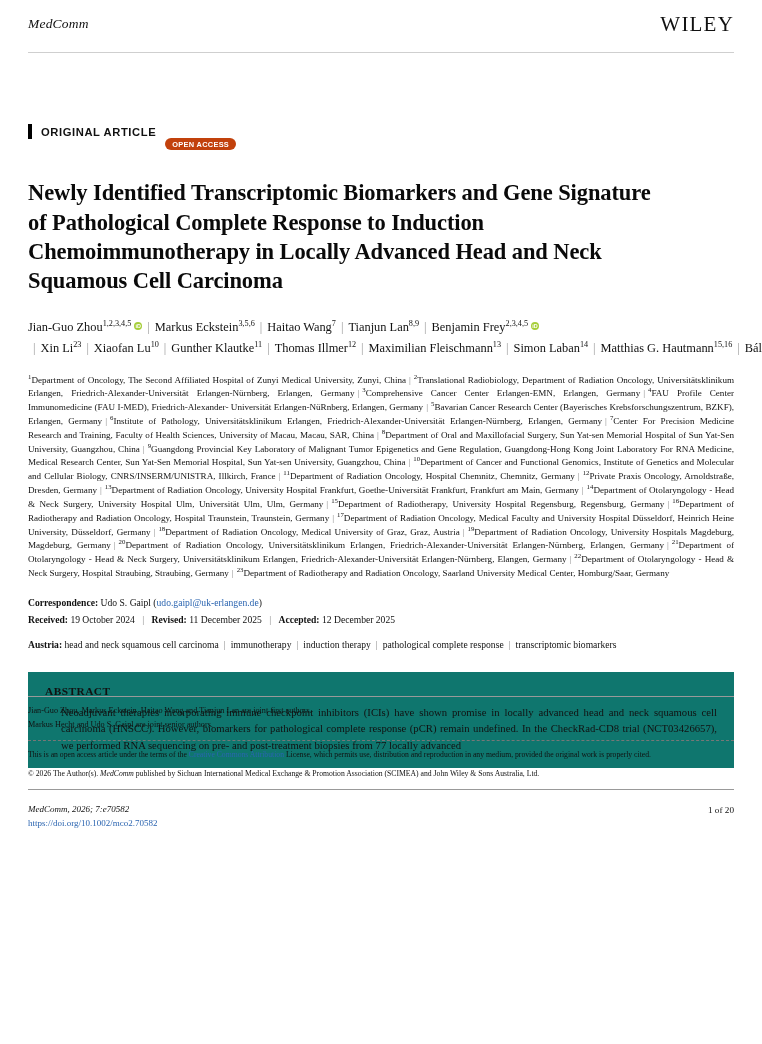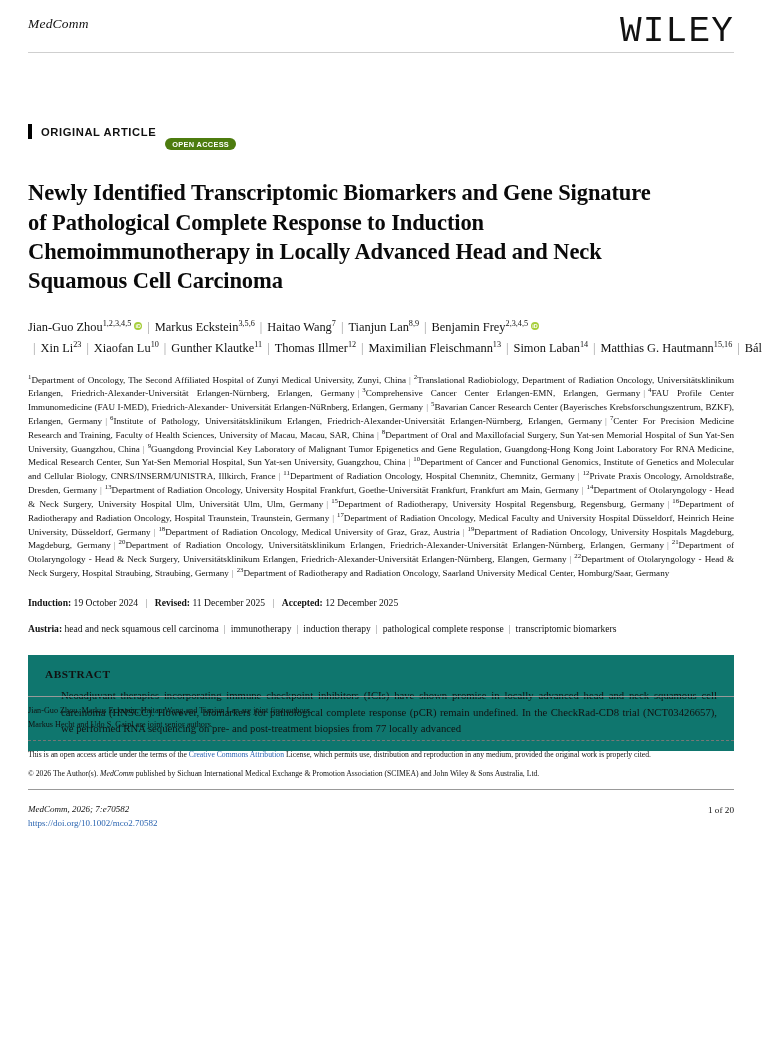--- a/index.html
+++ b/index.html
@@ -35,22 +35,22 @@
   }
   .journal-name {
     font-family: "Liberation Serif", serif;
     font-style: italic;
     font-size: 13.5px;
     letter-spacing: 0.2px;
     color: #111;
     padding-top: 2px;
   }
   .wiley-logo {
-    font-family: Liberation Mono, monospace;
-    font-size: 36px;
+    font-family: Liberation Serif, serif;
+    font-size: 21px;
     letter-spacing: 1.2px;
     color: #111;
     line-height: 1;
     text-align: center;
   }
   .header-rule {
     border: none;
     border-top: 1px solid #cfcfcf;
     margin: 6px 28px 0 28px;
   }
@@ -75,21 +75,21 @@
     letter-spacing: 0.6px;
     color: #111;
     text-align: center;
   }
   .open-access {
     font-family: "Liberation Sans", sans-serif;
     font-size: 7.4px;
     font-weight: bold;
     letter-spacing: 0.3px;
     color: #ffffff;
-    background: #4d7c0f;
+    background: #c2410c;
     border-radius: 7px;
     padding: 2.5px 7px 2.5px 7px;
     line-height: 1;
     margin-top: 25px;
   }
 
   
   .title {
     font-family: "Liberation Serif", serif;
     font-weight: bold;
@@ -270,21 +270,26 @@
   </div>
 
   <h1 class="title">Newly Identified Transcriptomic Biomarkers and Gene Signature of Pathological Complete Response to Induction Chemoimmunotherapy in Locally Advanced Head and Neck Squamous Cell Carcinoma</h1>
 
   <div class="authors" id="author-list"><span class="author"><span class="nm">Jian-Guo Zhou</span><span class="sup">1,2,3,4,5</span><span class="orcid"></span></span><span class="sep">|</span><span class="author"><span class="nm">Markus Eckstein</span><span class="sup">3,5,6</span></span><span class="sep">|</span><span class="author"><span class="nm">Haitao Wang</span><span class="sup">7</span></span><span class="sep">|</span><span class="author"><span class="nm">Tianjun Lan</span><span class="sup">8,9</span></span><span class="sep">|</span><span class="author"><span class="nm">Benjamin Frey</span><span class="sup">2,3,4,5</span><span class="orcid"></span></span><span class="sep">|</span><span class="author"><span class="nm">Xin Li</span><span class="sup">23</span></span><span class="sep">|</span><span class="author"><span class="nm">Xiaofan Lu</span><span class="sup">10</span></span><span class="sep">|</span><span class="author"><span class="nm">Gunther Klautke</span><span class="sup">11</span></span><span class="sep">|</span><span class="author"><span class="nm">Thomas Illmer</span><span class="sup">12</span></span><span class="sep">|</span><span class="author"><span class="nm">Maximilian Fleischmann</span><span class="sup">13</span></span><span class="sep">|</span><span class="author"><span class="nm">Simon Laban</span><span class="sup">14</span></span><span class="sep">|</span><span class="author"><span class="nm">Matthias G. Hautmann</span><span class="sup">15,16</span></span><span class="sep">|</span><span class="author"><span class="nm">Bálint Tamaskovics</span></span></div>
 
   <div class="affiliations" id="affiliation-list"><span class="sup">1</span><span>Department of Oncology, The Second Affiliated Hospital of Zunyi Medical University, Zunyi, China</span><span class="aff-sep">|</span><span class="sup">2</span><span>Translational Radiobiology, Department of Radiation Oncology, Universitätsklinikum Erlangen, Friedrich-Alexander-Universität Erlangen-Nürnberg, Erlangen, Germany</span><span class="aff-sep">|</span><span class="sup">3</span><span>Comprehensive Cancer Center Erlangen-EMN, Erlangen, Germany</span><span class="aff-sep">|</span><span class="sup">4</span><span>FAU Profile Center Immunomedicine (FAU I-MED), Friedrich-Alexander- Universität Erlangen-NüRnberg, Erlangen, Germany</span><span class="aff-sep">|</span><span class="sup">5</span><span>Bavarian Cancer Research Center (Bayerisches Krebsforschungszentrum, BZKF), Erlangen, Germany</span><span class="aff-sep">|</span><span class="sup">6</span><span>Institute of Pathology, Universitätsklinikum Erlangen, Friedrich-Alexander-Universität Erlangen-Nürnberg, Erlangen, Germany</span><span class="aff-sep">|</span><span class="sup">7</span><span>Center For Precision Medicine Research and Training, Faculty of Health Sciences, University of Macau, Macau, SAR, China</span><span class="aff-sep">|</span><span class="sup">8</span><span>Department of Oral and Maxillofacial Surgery, Sun Yat-sen Memorial Hospital of Sun Yat-Sen University, Guangzhou, China</span><span class="aff-sep">|</span><span class="sup">9</span><span>Guangdong Provincial Key Laboratory of Malignant Tumor Epigenetics and Gene Regulation, Guangdong-Hong Kong Joint Laboratory For RNA Medicine, Medical Research Center, Sun Yat-Sen Memorial Hospital, Sun Yat-sen University, Guangzhou, China</span><span class="aff-sep">|</span><span class="sup">10</span><span>Department of Cancer and Functional Genomics, Institute of Genetics and Molecular and Cellular Biology, CNRS/INSERM/UNISTRA, Illkirch, France</span><span class="aff-sep">|</span><span class="sup">11</span><span>Department of Radiation Oncology, Hospital Chemnitz, Chemnitz, Germany</span><span class="aff-sep">|</span><span class="sup">12</span><span>Private Praxis Oncology, Arnoldstraße, Dresden, Germany</span><span class="aff-sep">|</span><span class="sup">13</span><span>Department of Radiation Oncology, University Hospital Frankfurt, Goethe-Universität Frankfurt, Frankfurt am Main, Germany</span><span class="aff-sep">|</span><span class="sup">14</span><span>Department of Otolaryngology - Head &amp; Neck Surgery, University Hospital Ulm, Universität Ulm, Ulm, Germany</span><span class="aff-sep">|</span><span class="sup">15</span><span>Department of Radiotherapy, University Hospital Regensburg, Regensburg, Germany</span><span class="aff-sep">|</span><span class="sup">16</span><span>Department of Radiotherapy and Radiation Oncology, Hospital Traunstein, Traunstein, Germany</span><span class="aff-sep">|</span><span class="sup">17</span><span>Department of Radiation Oncology, Medical Faculty and University Hospital Düsseldorf, Heinrich Heine University, Düsseldorf, Germany</span><span class="aff-sep">|</span><span class="sup">18</span><span>Department of Radiation Oncology, Medical University of Graz, Graz, Austria</span><span class="aff-sep">|</span><span class="sup">19</span><span>Department of Radiation Oncology, University Hospitals Magdeburg, Magdeburg, Germany</span><span class="aff-sep">|</span><span class="sup">20</span><span>Department of Radiation Oncology, Universitätsklinikum Erlangen, Friedrich-Alexander-Universität Erlangen-Nürnberg, Erlangen, Germany</span><span class="aff-sep">|</span><span class="sup">21</span><span>Department of Otolaryngology - Head &amp; Neck Surgery, Universitätsklinikum Erlangen, Friedrich-Alexander-Universität Erlangen-Nürnberg, Elangen, Germany</span><span class="aff-sep">|</span><span class="sup">22</span><span>Department of Otolaryngology - Head &amp; Neck Surgery, Hospital Straubing, Straubing, Germany</span><span class="aff-sep">|</span><span class="sup">23</span><span>Department of Radiotherapy and Radiation Oncology, Saarland University Medical Center, Homburg/Saar, Germany</span></div>
 
   <div class="meta-block">
     <div>
-      <span class="meta-label">Induction:</span>
+      <span class="meta-label">Correspondence:</span>
+      <span>Udo S. Gaipl</span>
+      <span>(<a class="meta-link" href="#">udo.gaipl@uk-erlangen.de</a>)</span>
+    </div>
+    <div>
+      <span class="meta-label">Received:</span>
       <span>19 October 2024</span>
       <span class="meta-sep">|</span>
       <span class="meta-label">Revised:</span>
       <span>11 December 2025</span>
       <span class="meta-sep">|</span>
       <span class="meta-label">Accepted:</span>
       <span>12 December 2025</span>
     </div>
     <div class="keywords-row">
       <span class="meta-label">Austria:</span>

